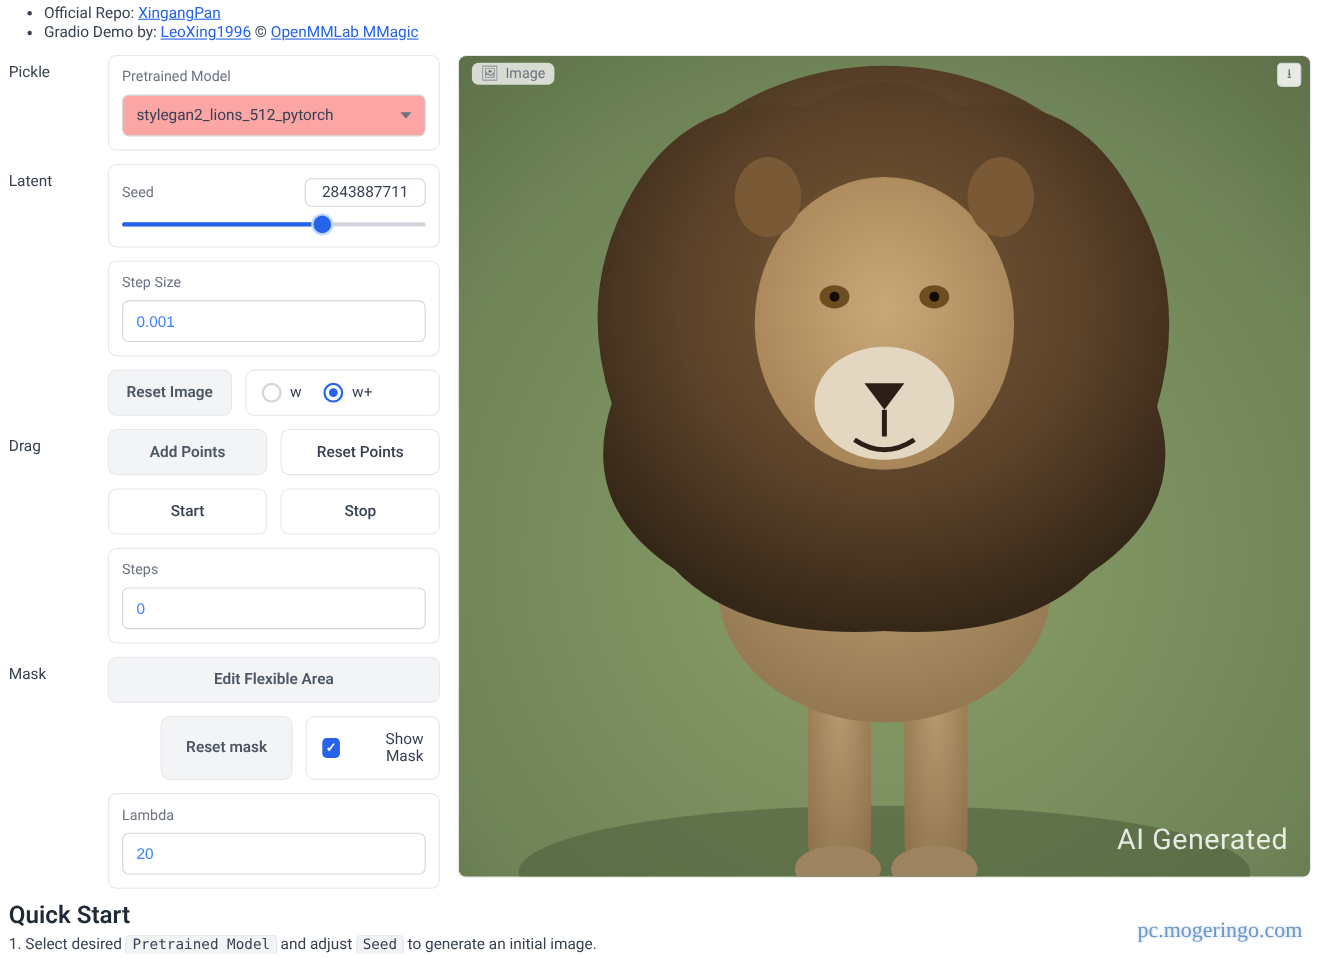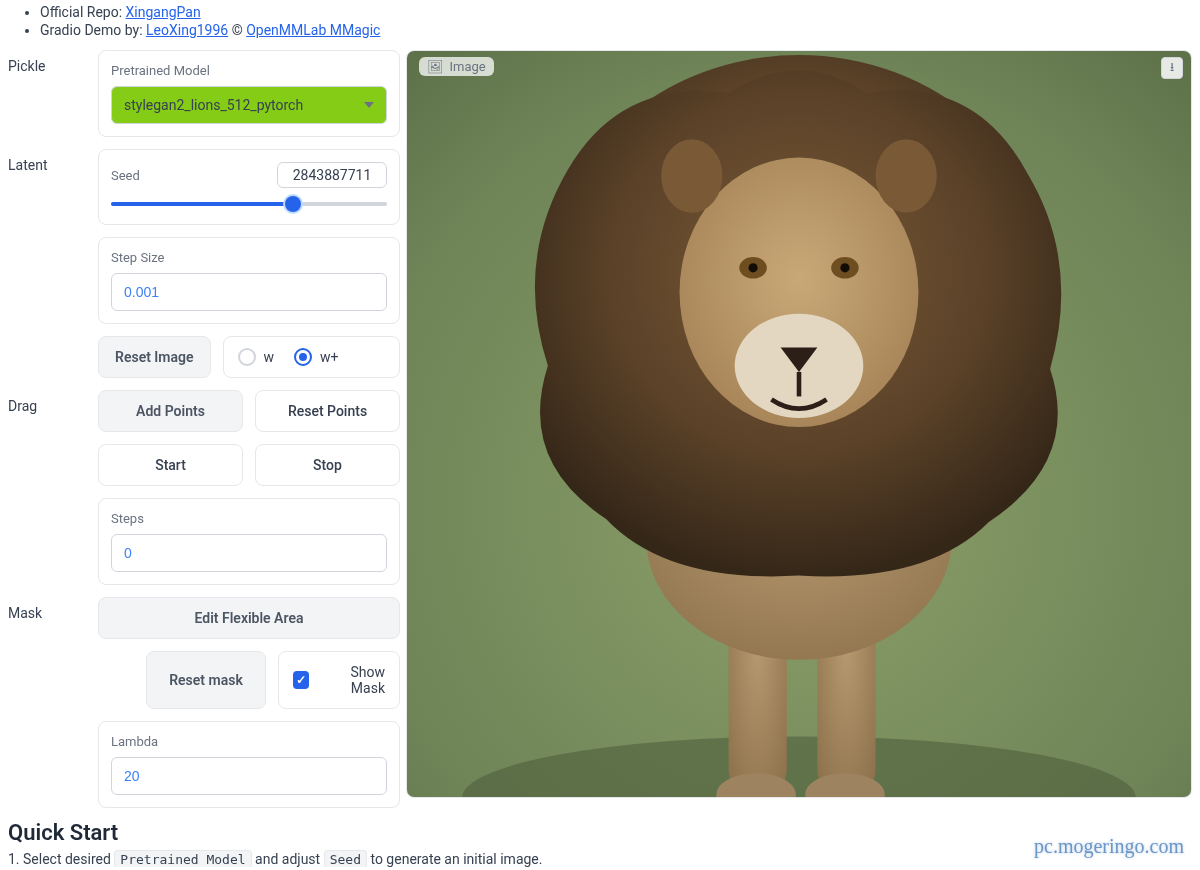--- a/index.html
+++ b/index.html
@@ -1,32 +1,32 @@
 <!DOCTYPE html>
 <html><head>
 <meta charset="utf-8">
 <style>
 * { box-sizing: border-box; margin: 0; padding: 0; }
 body { font-family: -apple-system, BlinkMacSystemFont, "Segoe UI", Roboto, Arial, sans-serif; font-size: 14px; color: #374151; background: #fff; padding: 0 8px; }
 ul { list-style: disc; padding-left: 32px; margin: 4px 0; }
 ul li { font-size: 14px; color: #374151; margin: 2px 0; }
 a { color: #2563eb; text-decoration: underline; }
 
-.main-row { display: flex; gap: 6px; margin-top: 12px; }
+.main-row { display: flex; gap: 16px; margin-top: 12px; }
 .left-col { width: 392px; flex-shrink: 0; }
 .right-col { flex: 1; }
 
 .section-row { display: flex; align-items: flex-start; margin-bottom: 12px; }
 .section-label { width: 90px; flex-shrink: 0; font-size: 14px; color: #374151; padding-top: 8px; }
 .section-body { flex: 1; display: flex; flex-direction: column; gap: 12px; }
 
 .card { border: 1px solid #e5e7eb; border-radius: 8px; padding: 12px; background: #fff; }
 .card-label { font-size: 13px; color: #6b7280; margin-bottom: 8px; }
 
-.dropdown { display: flex; align-items: center; justify-content: space-between; border: 1px solid #d1d5db; border-radius: 6px; padding: 10px 12px; background: #84cc16; cursor: pointer; font-size: 14px; color: #374151; }
+.dropdown { display: flex; align-items: center; justify-content: space-between; border: 1px solid #d1d5db; border-radius: 6px; padding: 10px 12px; background: #fca5a5; cursor: pointer; font-size: 14px; color: #374151; }
 .dropdown .caret { width: 0; height: 0; border-left: 5px solid transparent; border-right: 5px solid transparent; border-top: 6px solid #6b7280; }
 
 .seed-row { display: flex; align-items: center; justify-content: space-between; margin-bottom: 8px; }
 .seed-label { font-size: 13px; color: #6b7280; }
 .seed-value { border: 1px solid #d1d5db; border-radius: 6px; padding: 4px 10px; font-size: 14px; color: #374151; min-width: 110px; text-align: center; }
 
 .slider-wrap { position: relative; height: 16px; display: flex; align-items: center; }
 .slider-track { position: absolute; left: 0; right: 0; height: 4px; background: #d1d5db; border-radius: 2px; }
 .slider-fill { position: absolute; left: 0; height: 4px; background: #2563eb; border-radius: 2px; width: 66%; }
 .slider-thumb { position: absolute; left: 66%; width: 16px; height: 16px; background: #2563eb; border-radius: 50%; transform: translateX(-50%); box-shadow: 0 0 0 2px #bfdbfe; }
@@ -226,20 +226,21 @@
 
           <ellipse cx="226" cy="154" rx="9" ry="7" fill="#6e4e20"></ellipse>
           <ellipse cx="286" cy="154" rx="9" ry="7" fill="#6e4e20"></ellipse>
           <circle cx="226" cy="154" r="3" fill="#120c07"></circle>
           <circle cx="286" cy="154" r="3" fill="#120c07"></circle>
 
           <ellipse cx="186" cy="94" rx="20" ry="24" fill="#7a5a36"></ellipse>
           <ellipse cx="326" cy="94" rx="20" ry="24" fill="#7a5a36"></ellipse>
         </svg>
       </div>
+      <div class="ai-gen">AI Generated</div>
     </div>
   </div>
 </div>
 
 <div class="quick-start">
   <h2>Quick Start</h2>
   <div class="qs-line">
     <span>1. Select desired</span>
     <code>Pretrained Model</code>
     <span>and adjust</span>

